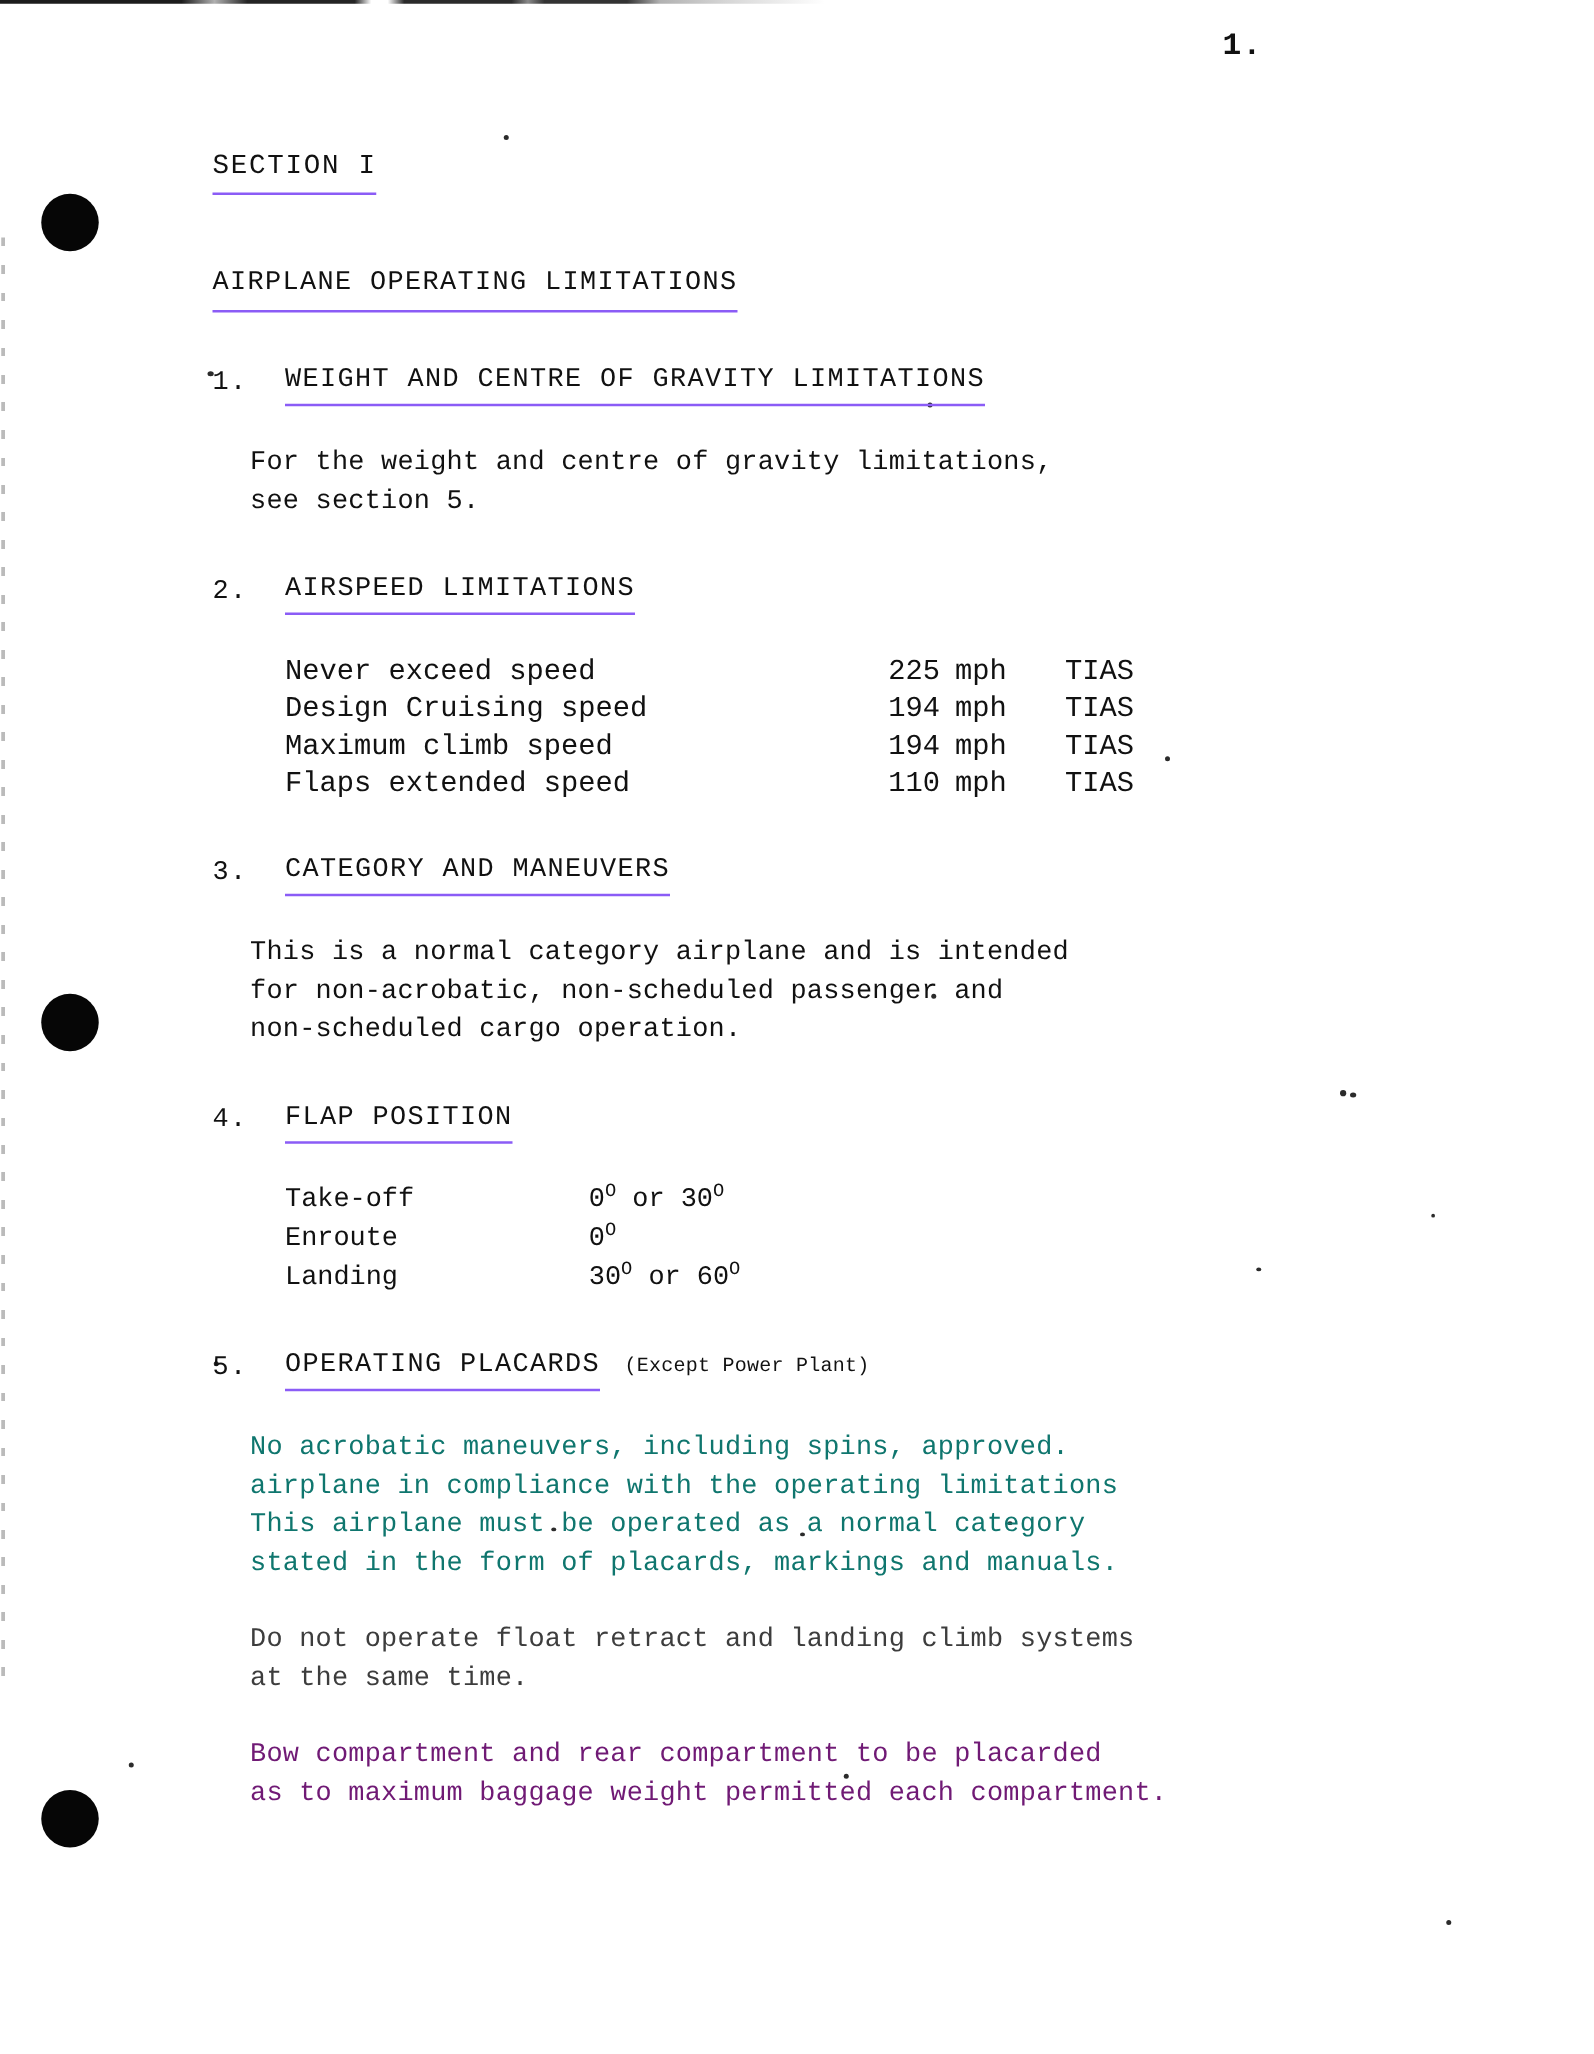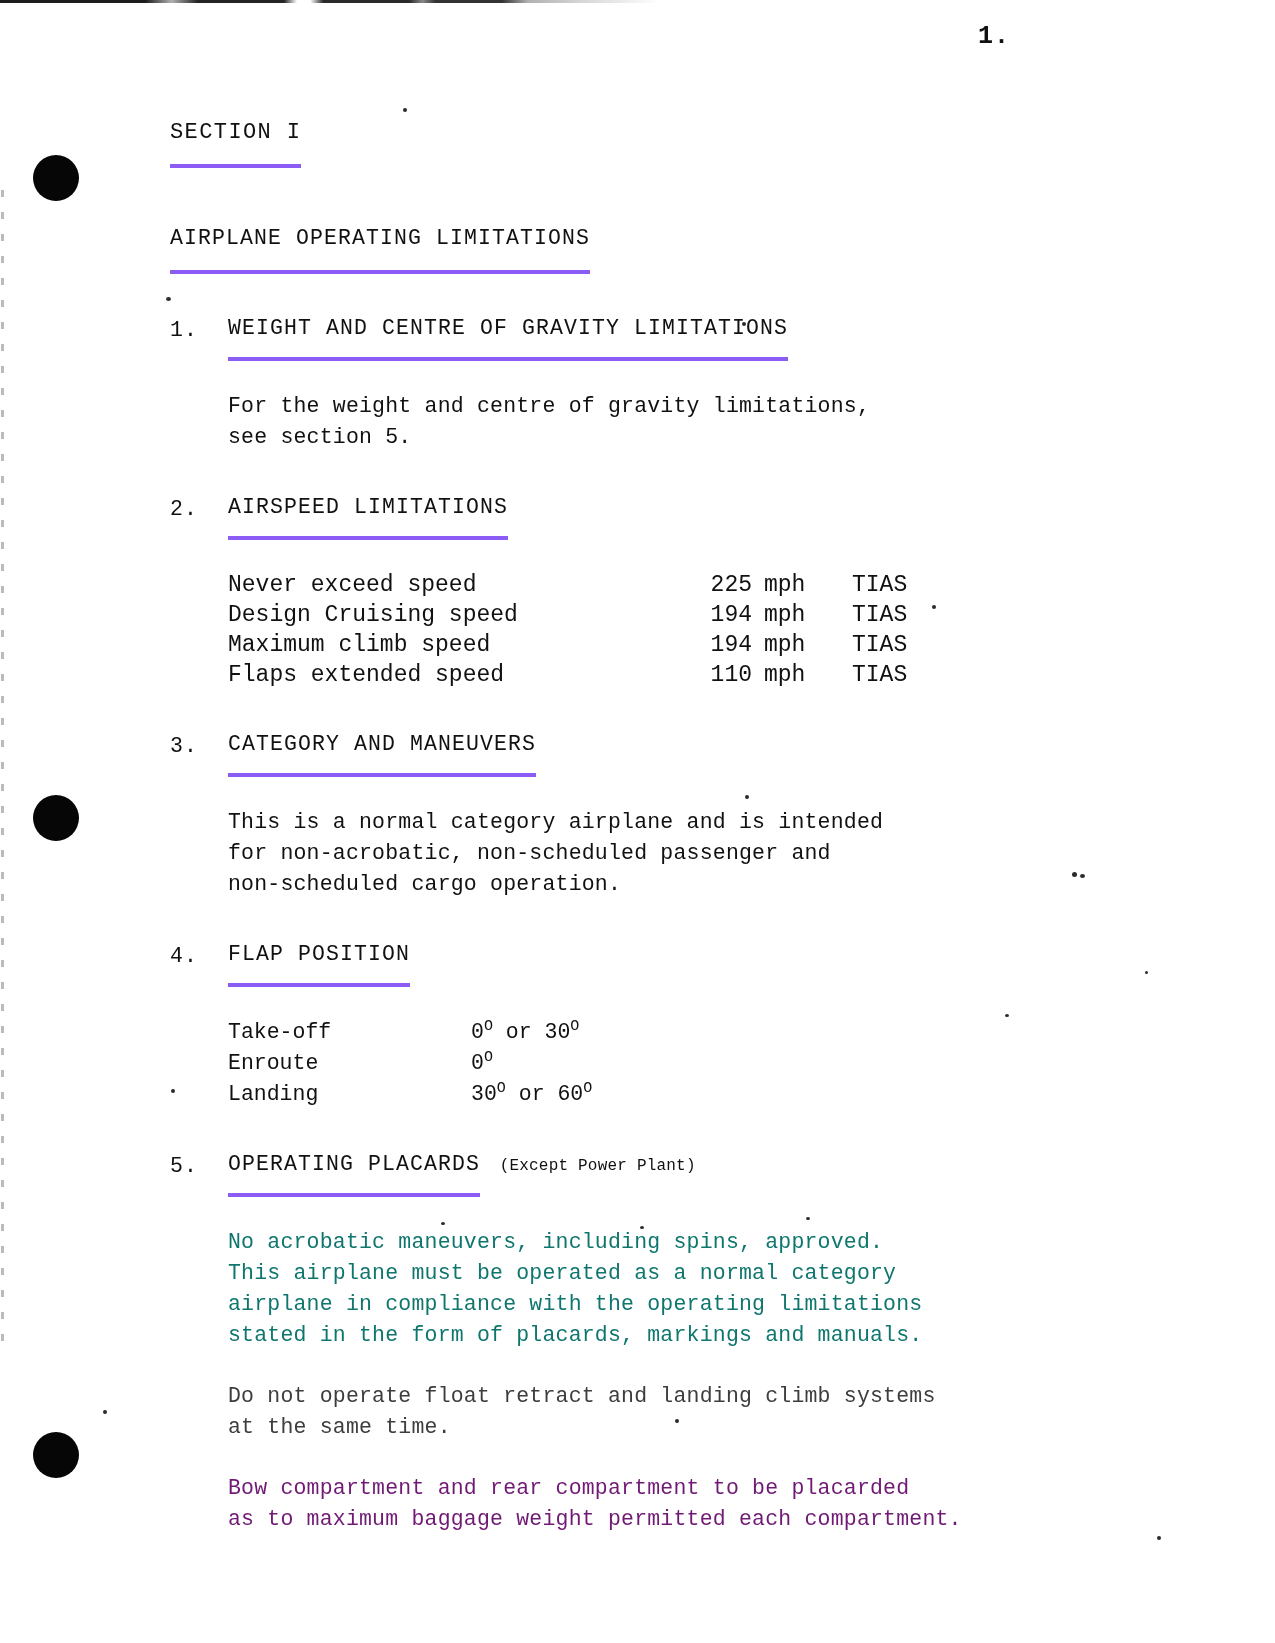--- a/index.html
+++ b/index.html
@@ -85,22 +85,22 @@
 
   .line {
     font-size: 21.5px;
     line-height: 29px;
     letter-spacing: 0.2px;
     white-space: pre;
   }
 
   .heading {
     display: inline-block;
-    border-bottom: 4px solid #8b5cf6;
-    padding-bottom: 17px;
+    border-bottom: 2px solid #8b5cf6;
+    padding-bottom: 7px;
     font-size: 21.5px;
     letter-spacing: 1.1px;
   }
 
   .section-label { font-size: 22px; letter-spacing: 1.4px; }
 
   
   .item {
     display: flex;
     align-items: flex-start;
@@ -108,21 +108,21 @@
   .item-num {
     width: 58px;
     flex: 0 0 58px;
     font-size: 21.5px;
     line-height: 29px;
     letter-spacing: 1px;
   }
   .item-body { flex: 1 1 auto; }
 
   .para {
-    margin-left: 58px;
+    margin-left: 30px;
     font-size: 21.5px;
     line-height: 31px;
   }
   .para .line { line-height: 31px; }
 
   
   .sp-xl { height: 56px; }
   .sp-lg { height: 42px; }
   .sp-md { height: 30px; }
 
@@ -307,22 +307,22 @@
     <div class="item">
       <div class="item-num">5.</div>
       <div class="item-body">
         <span class="heading">OPERATING PLACARDS</span><span class="suffix-normal">&nbsp;&nbsp;</span><span class="suffix-normal">(Except Power Plant)</span>
       </div>
     </div>
     <div class="sp-md"></div>
 
     <div class="para fade-1">
       <div class="line">No acrobatic maneuvers, including spins, approved.</div>
+      <div class="line">airplane in compliance with the operating limitations</div>
       <div class="line">This airplane must be operated as a normal category</div>
-      <div class="line">airplane in compliance with the operating limitations</div>
       <div class="line">stated in the form of placards, markings and manuals.</div>
     </div>
 
     <div class="sp-md"></div>
 
     <div class="para fade-2">
       <div class="line">Do not operate float retract and landing climb systems</div>
       <div class="line">at the same time.</div>
     </div>
 

